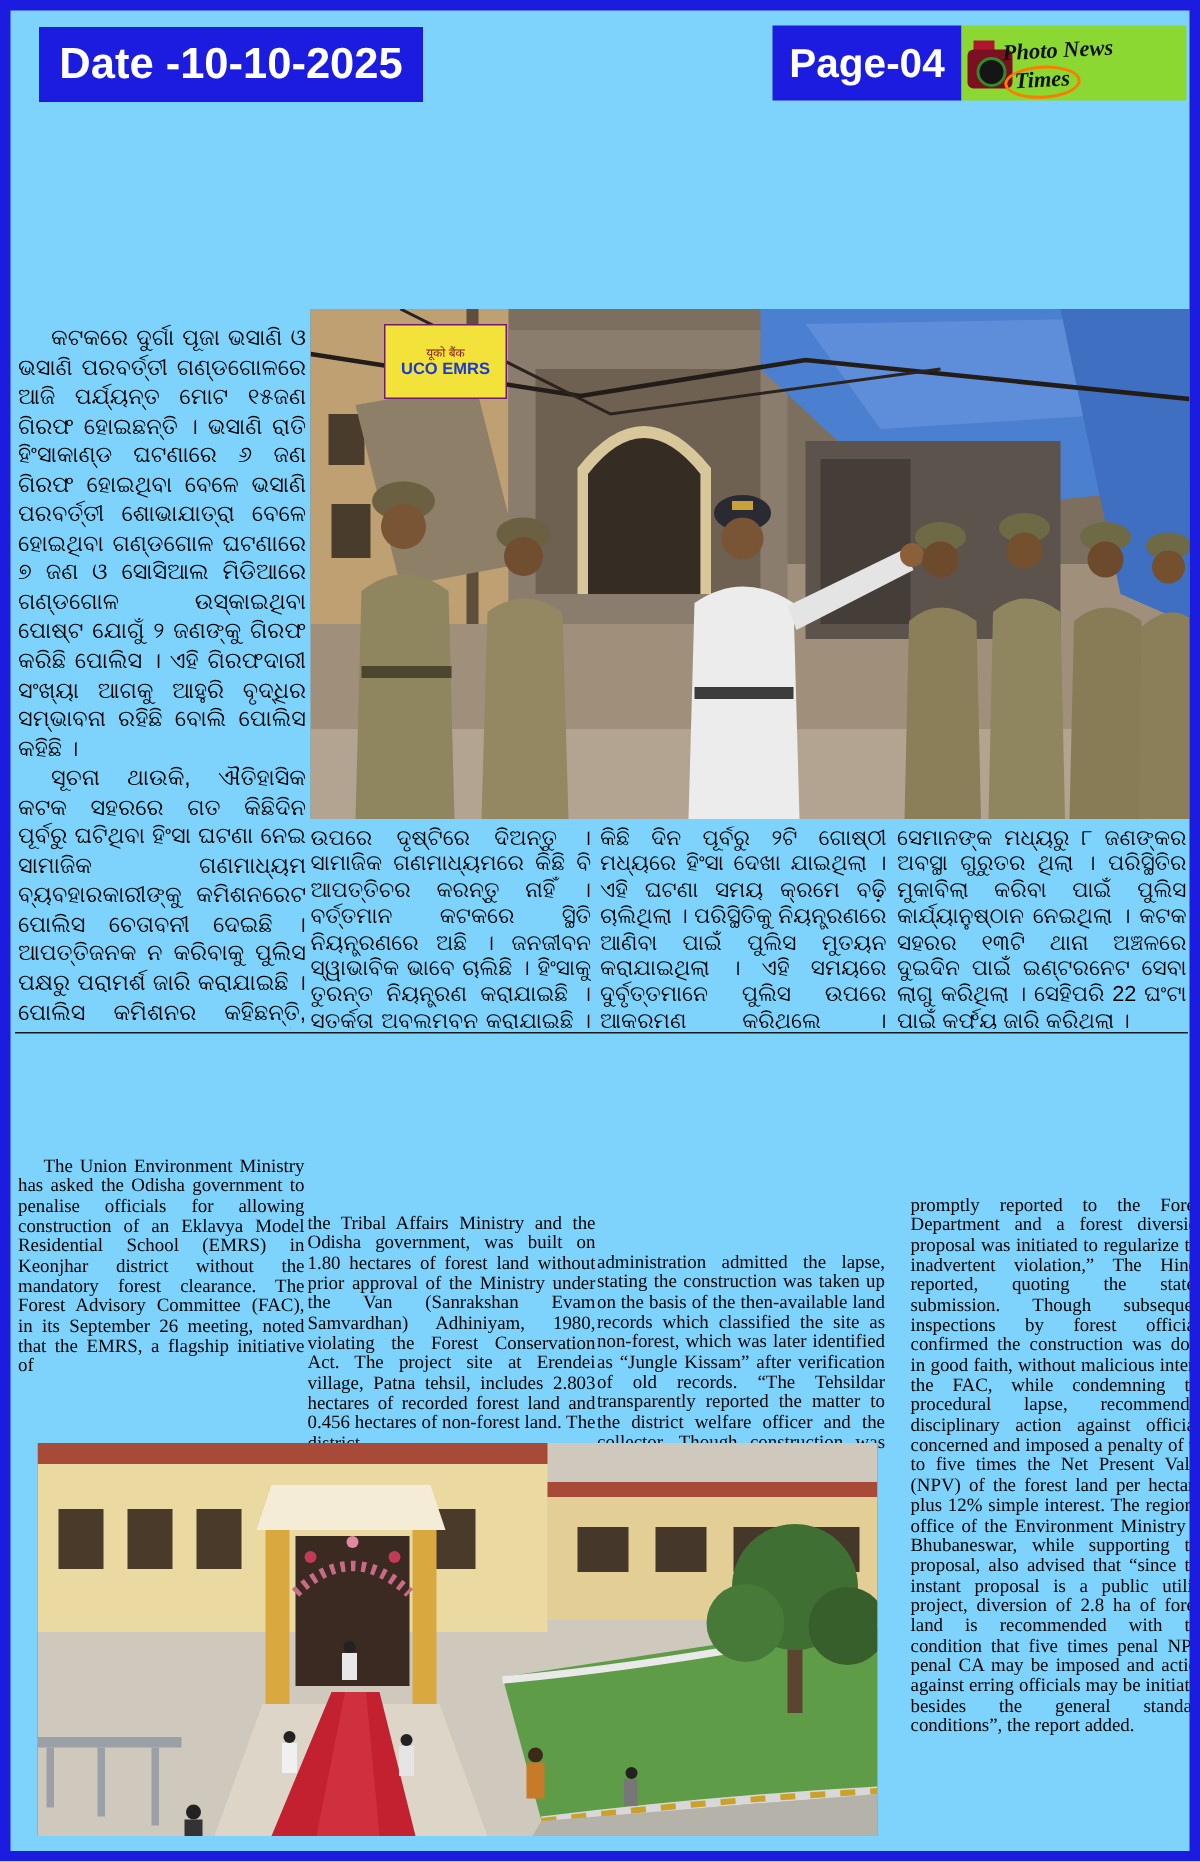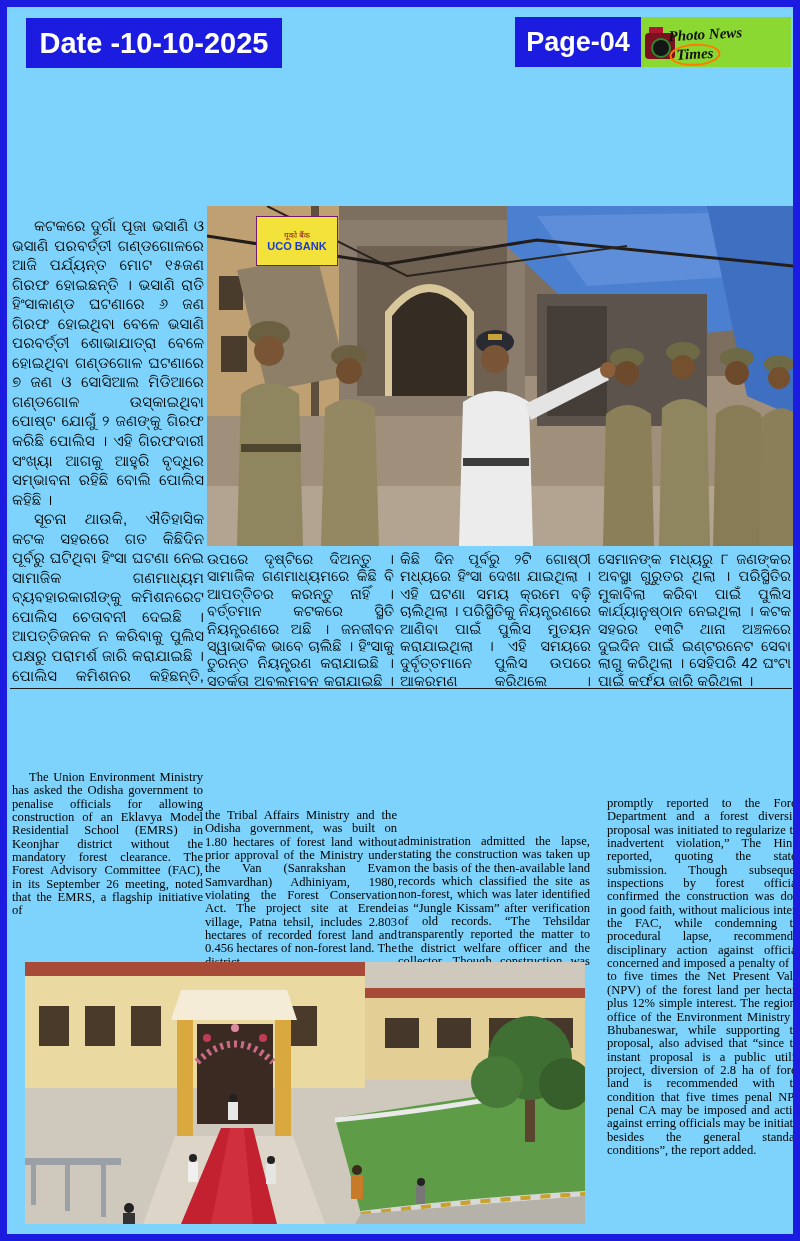--- a/index.html
+++ b/index.html
@@ -132,32 +132,32 @@
       <path d="M452 340 L455 202 Q476 184 500 202 L503 340 Z" fill="#8f855f"></path>
       <ellipse cx="530" cy="152" rx="17" ry="10" fill="#6e6a45"></ellipse>
         <circle cx="530" cy="167" r="12" fill="#6e4a2d"></circle>
       <path d="M506 340 L509 208 Q530 190 554 208 L557 340 Z" fill="#877c55"></path>
       <ellipse cx="572" cy="158" rx="15" ry="9" fill="#6e6a45"></ellipse>
         <circle cx="572" cy="172" r="11" fill="#74502f"></circle>
       <path d="M552 340 L554 212 Q572 196 586 206 L586 340 Z" fill="#8a7f58"></path>
     </svg>
     <div class="uco-sign">
       <div class="uco-hi">यूको बैंक</div>
-      <div class="uco-en">UCO BANK</div>
+      <div class="uco-en">UCO EMRS</div>
     </div>
   </div>
 
   <div class="ocol ocol2" style="left:207px;top:551px;width:187px;height:135px;">
     <p>ଉପରେ ଦୃଷ୍ଟିରେ ଦିଅନ୍ତୁ । ସାମାଜିକ ଗଣମାଧ୍ୟମରେ କିଛି ବି ଆପତ୍ତିଚର କରନ୍ତୁ ନାହିଁ । ବର୍ତ୍ତମାନ କଟକରେ ସ୍ଥିତି ନିୟନ୍ତ୍ରଣରେ ଅଛି । ଜନଜୀବନ ସ୍ୱାଭାବିକ ଭାବେ ଚାଲିଛି । ହିଂସାକୁ ତୁରନ୍ତ ନିୟନ୍ତ୍ରଣ କରାଯାଇଛି । ସତର୍କତା ଅବଲମ୍ବନ କରାଯାଇଛି । ପୁଲିସ କଟକ ଉପରେ କଡ଼ା ନଜର ରଖିଛି । କଟକ ସହରରେ ଗତ</p>
   </div>
   <div class="ocol ocol2" style="left:400px;top:551px;width:191px;height:135px;">
     <p>କିଛି ଦିନ ପୂର୍ବରୁ ୨ଟି ଗୋଷ୍ଠୀ ମଧ୍ୟରେ ହିଂସା ଦେଖା ଯାଇଥିଲା । ଏହି ଘଟଣା ସମୟ କ୍ରମେ ବଢ଼ି ଚାଲିଥିଲା । ପରିସ୍ଥିତିକୁ ନିୟନ୍ତ୍ରଣରେ ଆଣିବା ପାଇଁ ପୁଲିସ ମୁତୟନ କରାଯାଇଥିଲା । ଏହି ସମୟରେ ଦୁର୍ବୃତ୍ତମାନେ ପୁଲିସ ଉପରେ ଆକ୍ରମଣ କରିଥିଲେ । ଆକ୍ରମଣରେ ମୋଟ ୨୫ ଜଣ ପୁଲିସ କର୍ମଚାରୀ ଆହତ ହୋଇଥିଲେ ।</p>
   </div>
   <div class="ocol ocol2" style="left:598px;top:551px;width:193px;height:135px;">
-    <p>ସେମାନଙ୍କ ମଧ୍ୟରୁ ୮ ଜଣଙ୍କର ଅବସ୍ଥା ଗୁରୁତର ଥିଲା । ପରିସ୍ଥିତିର ମୁକାବିଲା କରିବା ପାଇଁ ପୁଲିସ କାର୍ଯ୍ୟାନୁଷ୍ଠାନ ନେଇଥିଲା । କଟକ ସହରର ୧୩ଟି ଥାନା ଅଞ୍ଚଳରେ ଦୁଇଦିନ ପାଇଁ ଇଣ୍ଟରନେଟ ସେବା ଲାଗୁ କରିଥିଲା । ସେହିପରି 42 ଘଂଟା ପାଇଁ କର୍ଫ୍ୟୁ ଜାରି କରିଥିଲା ।</p>
+    <p>ସେମାନଙ୍କ ମଧ୍ୟରୁ ୮ ଜଣଙ୍କର ଅବସ୍ଥା ଗୁରୁତର ଥିଲା । ପରିସ୍ଥିତିର ମୁକାବିଲା କରିବା ପାଇଁ ପୁଲିସ କାର୍ଯ୍ୟାନୁଷ୍ଠାନ ନେଇଥିଲା । କଟକ ସହରର ୧୩ଟି ଥାନା ଅଞ୍ଚଳରେ ଦୁଇଦିନ ପାଇଁ ଇଣ୍ଟରନେଟ ସେବା ଲାଗୁ କରିଥିଲା । ସେହିପରି 22 ଘଂଟା ପାଇଁ କର୍ଫ୍ୟୁ ଜାରି କରିଥିଲା ।</p>
   </div>
 
   <div class="hairline"></div>
 
 
   <div class="ecol" style="left:12px;top:771px;width:191px;height:166px;">
     <p class="ind">The Union Environment Ministry has asked the Odisha government to penalise officials for allowing construction of an Eklavya Model Residential School (EMRS) in Keonjhar district without the mandatory forest clearance. The Forest Advisory Committee (FAC), in its September 26 meeting, noted that the EMRS, a flagship initiative of</p>
   </div>
   <div class="ecol" style="left:205px;top:797px;width:192px;height:166px;margin-top:12px;">
     <p>the Tribal Affairs Ministry and the Odisha government, was built on 1.80 hectares of forest land without prior approval of the Ministry under the Van (Sanrakshan Evam Samvardhan) Adhiniyam, 1980, violating the Forest Conservation Act. The project site at Erendei village, Patna tehsil, includes 2.803 hectares of recorded forest land and 0.456 hectares of non-forest land. The district</p>

